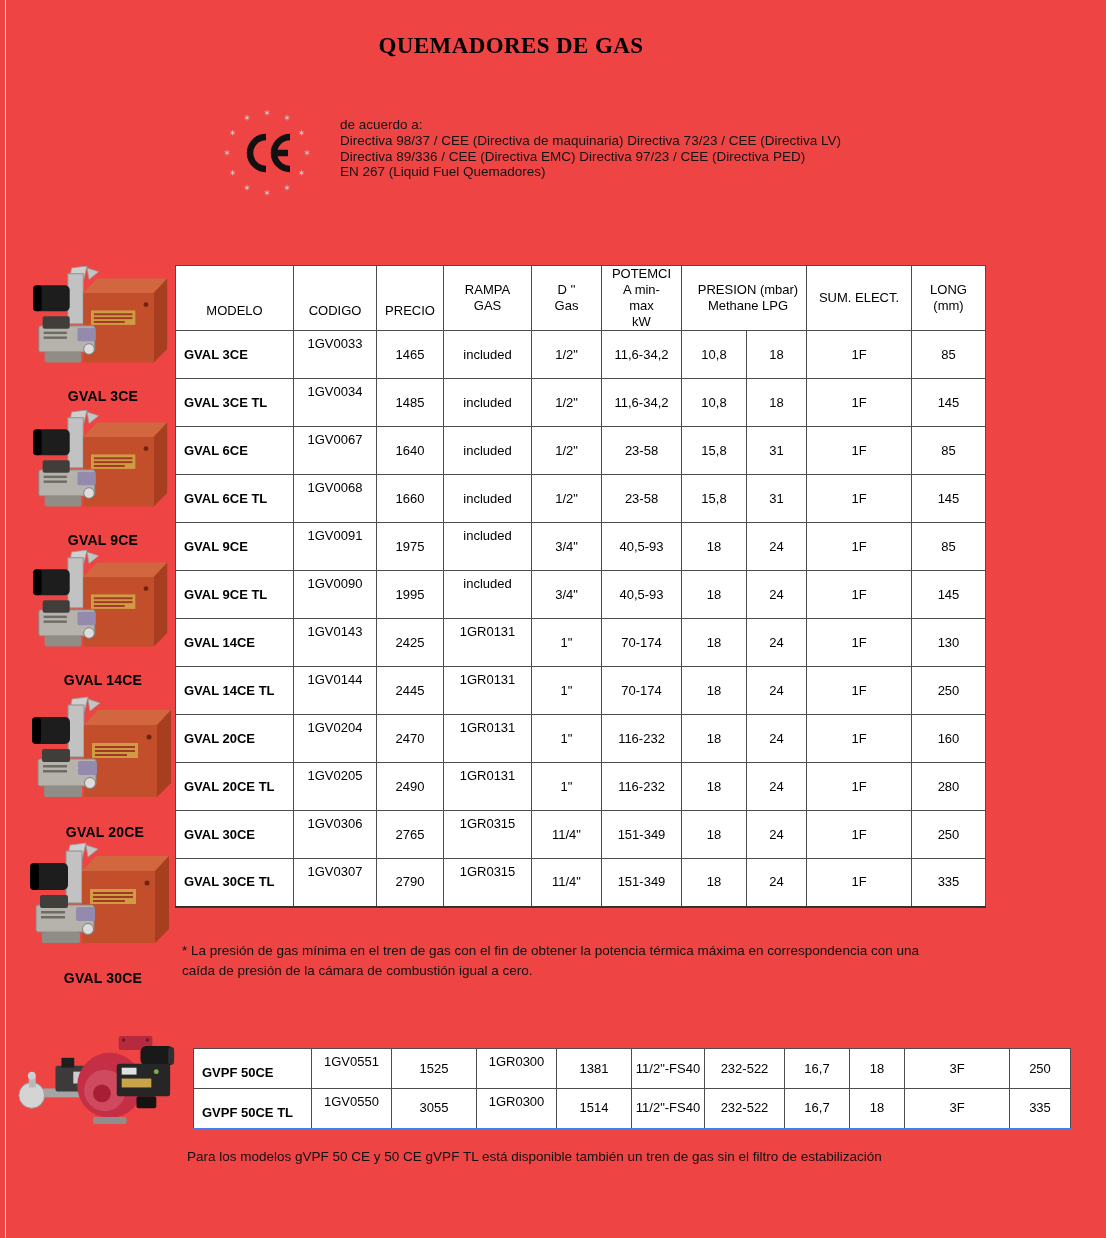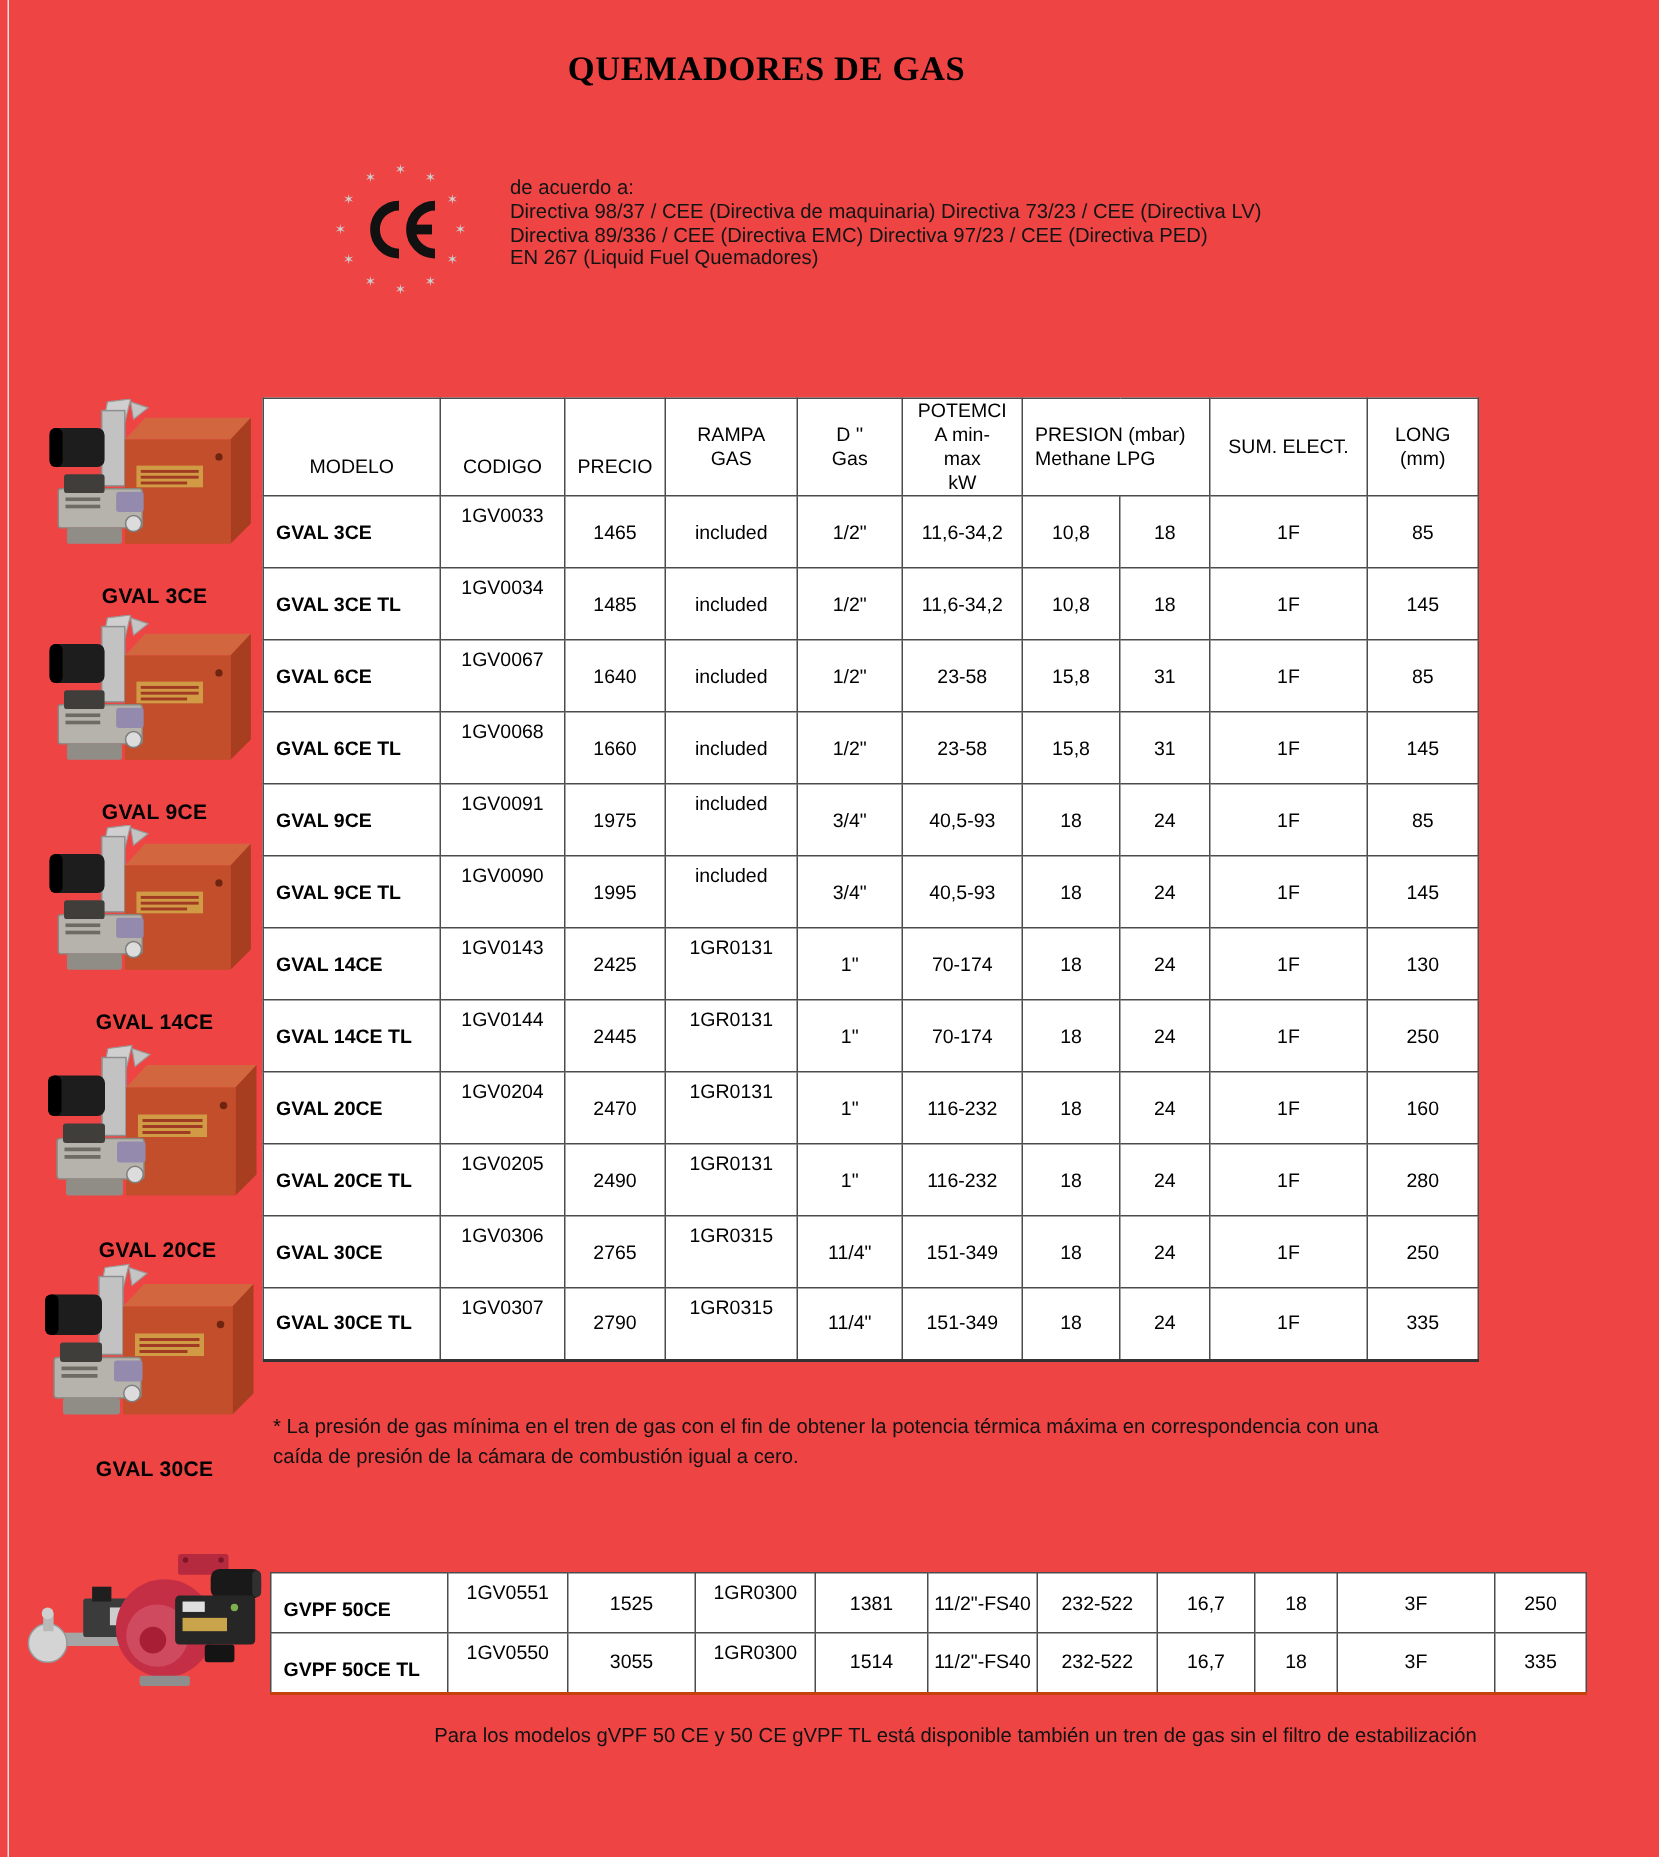--- a/index.html
+++ b/index.html
@@ -23,31 +23,31 @@
   th, td { border:1px solid #4c4c4c; font-size:13px; text-align:center; vertical-align:middle;
     padding:0; overflow:hidden; line-height:16px; }
   th { font-weight:normal; }
 
   .t1 { left:175px; top:265px; width:810px; }
   .t1 thead th { height:63px;margin-top:24px; }
   .t1 tbody td { height:48px; }
   .t1 { border-bottom:2px solid #333; }
 
   .hb { vertical-align:bottom; padding-bottom:11px; }
-  .presion-th { text-align:left; padding-left:8px; }
+  .presion-th { text-align:center; padding-left:8px; }
 
   td.model { text-align:left; padding-left:8px; font-weight:bold; }
   td.top { vertical-align:top; padding-top:5px; }
   td.bottom { vertical-align:bottom; padding-bottom:7px; }
 
-  .t2 { left:180px; top:1048px; width:877px; border-bottom:2px solid #c2410c; }
+  .t2 { left:193px; top:1048px; width:877px; border-bottom:2px solid #3b82f6; }
   .t2 tbody td { height:40px; }
 
   .footnote { position:absolute; left:182px; top:941px; width:915px; font-size:13.5px; line-height:20px; color:#111; }
-  .bottom-note { position:absolute; left:187px; top:1147px; width:900px; font-size:13.5px; line-height:20px; color:#111;text-align:center; }
+  .bottom-note { position:absolute; left:187px; top:1147px; width:900px; font-size:13.5px; line-height:20px; color:#111; }
   .bottom-note .indent { padding-left:10px; }
 
   .fig { position:absolute; width:150px; text-align:center; }
   .fig .cap { font-weight:bold; font-size:14px; margin-top:7px; letter-spacing:.2px; }
   .gvpf-fig { position:absolute; left:12px; top:1034px; width:170px; }
 
   .defs-holder { position:absolute; width:0; height:0; overflow:hidden; }
 </style>
 </head>
 <body>

